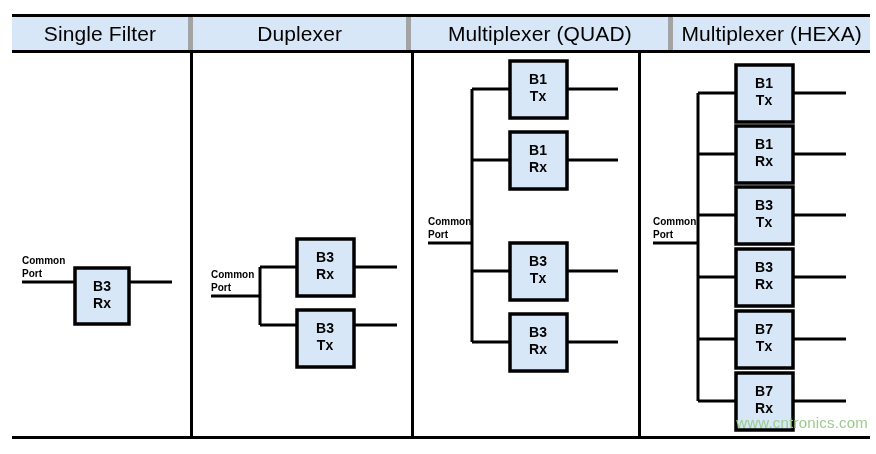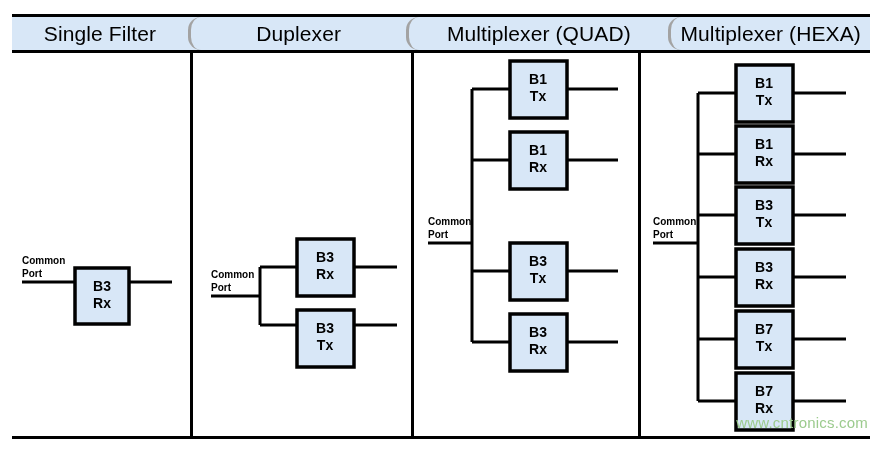--- a/index.html
+++ b/index.html
@@ -39,24 +39,23 @@
   .header-cell {
     height: 100%;
     display: flex;
     align-items: center;
     justify-content: center;
     font-size: 21px;
     color: #000000;
     letter-spacing: 0.1px;
     box-sizing: border-box;
     white-space: nowrap;
-    border-radius: 13px;
   }
   .header-cell + .header-cell {
-    border-left: 3px solid #a3a3a3;
+    border-left: 5px solid #a3a3a3;
   }
   .hc-0 { width: 178px; }
   .hc-1 { width: 221px; }
   .hc-2 { width: 265px; }
   .hc-3 { width: 204px; }
 
   
   .body-row {
     position: absolute;
     left: 0;

